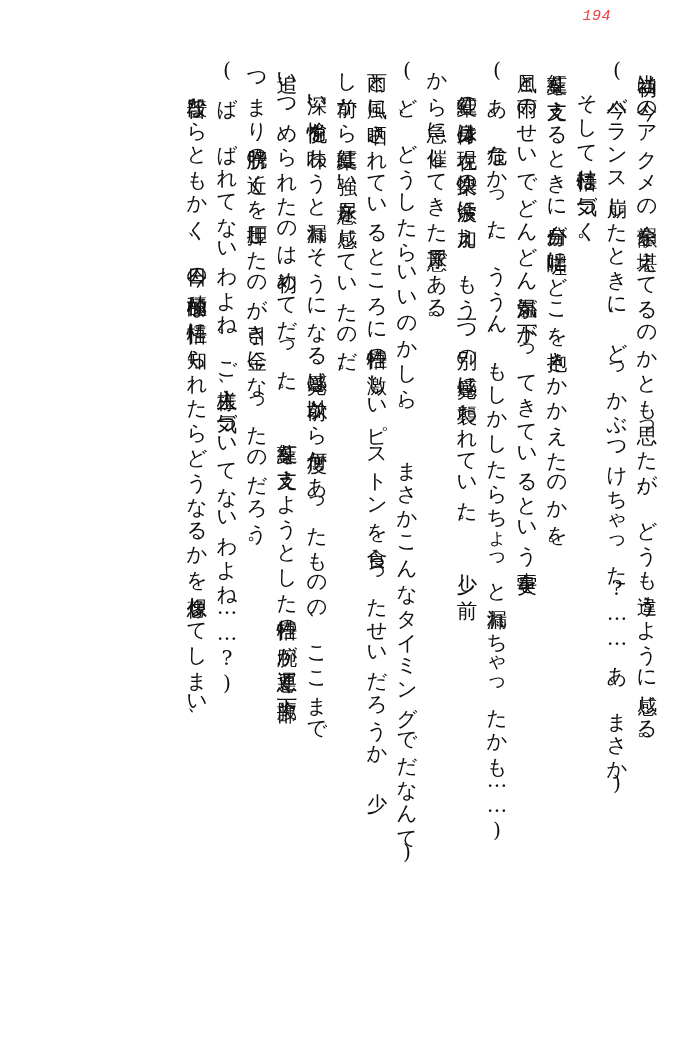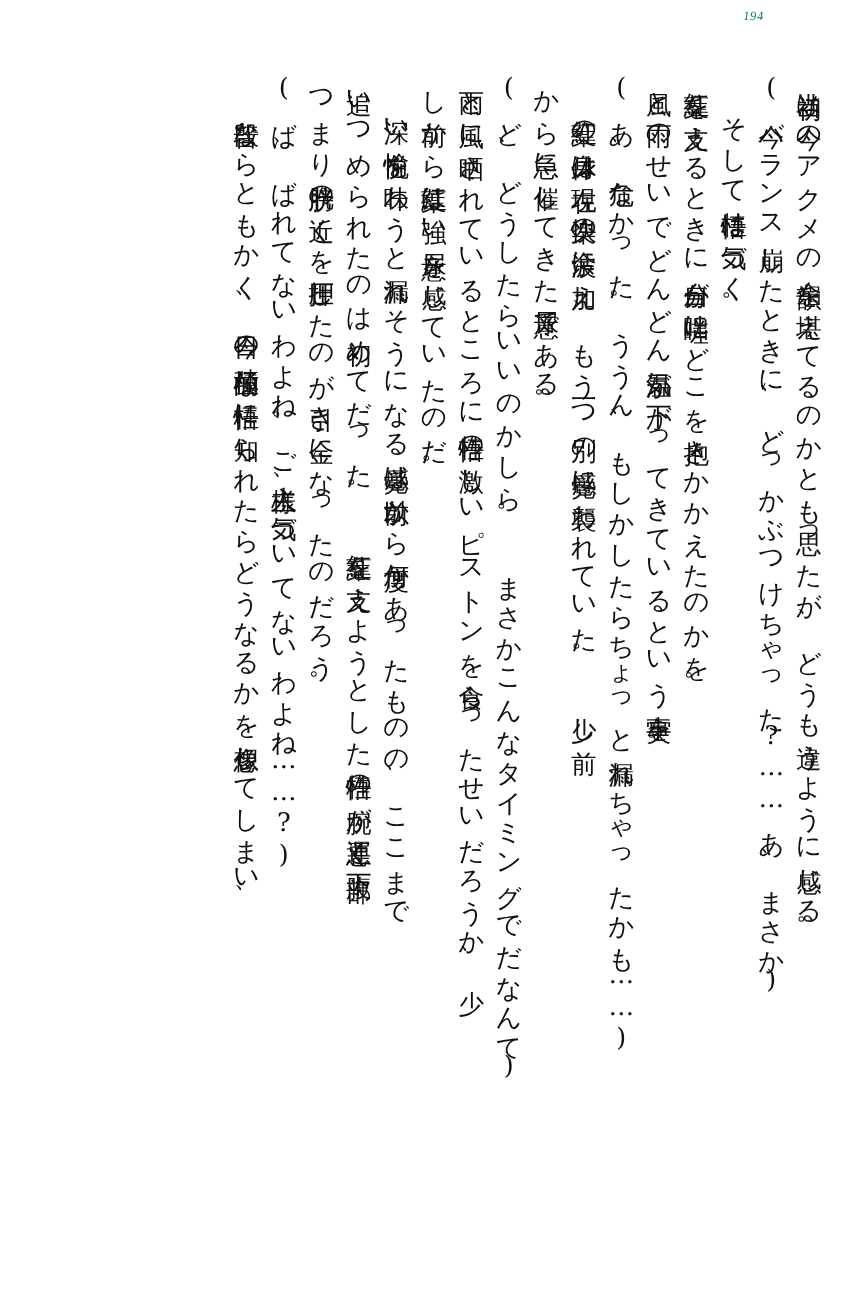--- a/index.html
+++ b/index.html
@@ -18,24 +18,24 @@
     position: relative;
     width: 683px;
     height: 1050px;
     box-sizing: border-box;
     background: #ffffff;
   }
   .page-number {
     position: absolute;
     top: 8px;
     right: 72px;
-    font-family: Liberation Serif, serif;
+    font-family: Liberation Mono, monospace;
     font-style: italic;
-    font-size: 10px;
-    color: #0f766e;
+    font-size: 15px;
+    color: #ef4444;
     letter-spacing: 0.5px;
   }
   .text-block {
     position: absolute;
     top: 58px;
     left: 34px;
     right: 26px;
     height: 968px;
     display: flex;
     flex-direction: row-reverse;

